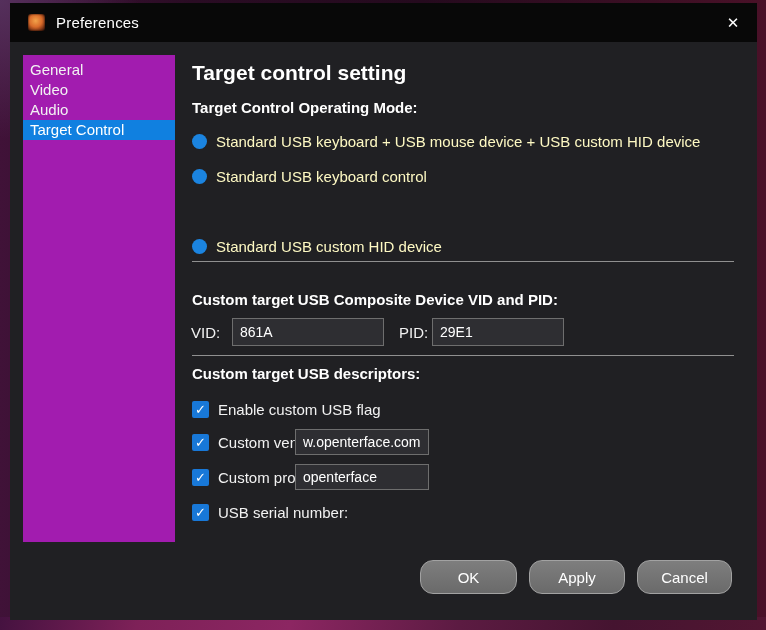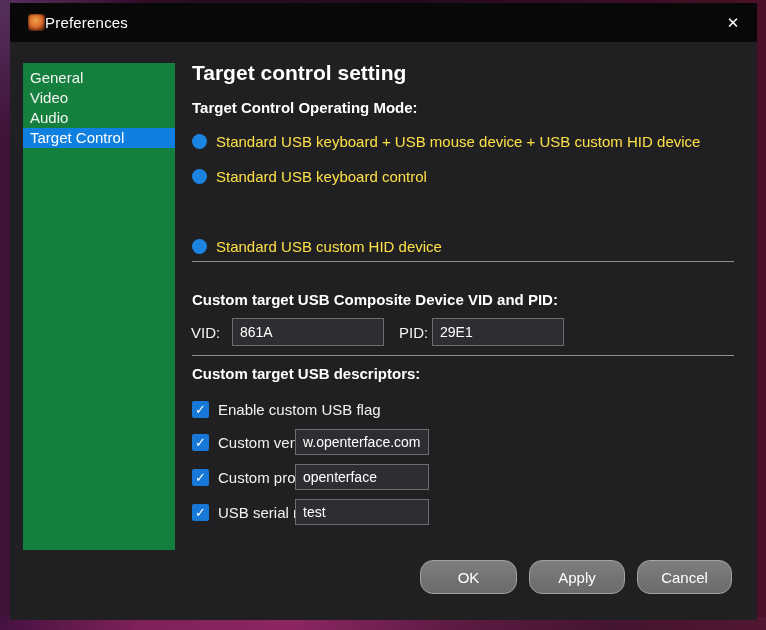--- a/index.html
+++ b/index.html
@@ -23,30 +23,30 @@
   }
   .titlebar {
     position:absolute; left:0; top:0; width:100%; height:39px;
     background:#080808; display:flex; align-items:center;
   }
   .app-icon {
     width:17px; height:17px; margin-left:18px; border-radius:3px;
     background:radial-gradient(circle at 45% 40%, #f2a24a 0%, #d96b2a 45%, #7a3214 75%, #33150c 100%);
     box-shadow:inset 0 0 2px #000;
   }
-  .title { color:#ffffff; font-size:15px; letter-spacing:0.2px; }
+  .title { color:#ffffff; font-size:15px; margin-left:11px; letter-spacing:0.2px; }
   .close-btn {
     position:absolute; right:2px; top:0; width:44px; height:39px;
     display:flex; align-items:center; justify-content:center;
     color:#ffffff; font-size:15px; cursor:default;
   }
 
   .sidebar {
-    position:absolute; left:13px; top:60px; width:152px; height:487px;
-    background:#15803d; padding-top:5px;
+    position:absolute; left:13px; top:52px; width:152px; height:487px;
+    background:#a21caf; padding-top:5px;
   }
   .side-item {
     height:20px; line-height:20px; padding-left:7px;
     color:#f2f2f2; font-size:15px; white-space:nowrap;
   }
   .side-item.selected { background:#1080e0; color:#ffffff; }
 
   .page-title {
     position:absolute; left:182px; top:58px;
     color:#ffffff; font-size:21px; font-weight:bold;
@@ -64,21 +64,21 @@
     width:15px; height:15px; border-radius:50%и;
     border-radius:50%; background:#1b84e0; flex:0 0 15px;
   }
   .radio.checked {
     background:#1b84e0; position:relative;
   }
   .radio.checked::after {
     content:""; position:absolute; left:4px; top:4px; width:7px; height:7px;
     border-radius:50%; background:#a9c2d8;
   }
-  .radio-label { color:#fde047; font-size:15px; }
+  .radio-label { color:#fef9c3; font-size:15px; }
 
   .separator {
     position:absolute; left:182px; width:542px; height:1px; background:#909090;
   }
 
   .field-label { color:#f2f2f2; font-size:15px; }
 
   .text-input {
     background:#2e2e32; border:1px solid #6e6e6e; color:#ffffff;
     font-size:14px; font-family:"Liberation Sans","DejaVu Sans",sans-serif;
@@ -181,20 +181,19 @@
     <div class="check-row" style="top:461px;">
       <span class="checkbox"></span>
       <span class="field-label">Custom product descriptor:</span>
     </div>
     <input class="text-input desc-input" style="top: 461px;" value="openterface">
 
     <div class="check-row" style="top:496px;">
       <span class="checkbox"></span>
       <span class="field-label">USB serial number:</span>
     </div>
-    <input class="text-input desc-input" style="top: 496px;" value="test">
 
     <button class="footer-btn btn-ok">OK</button>
     <button class="footer-btn btn-apply">Apply</button>
     <button class="footer-btn btn-cancel">Cancel</button>
 
   </div>
 </div>
 
 </body></html>

